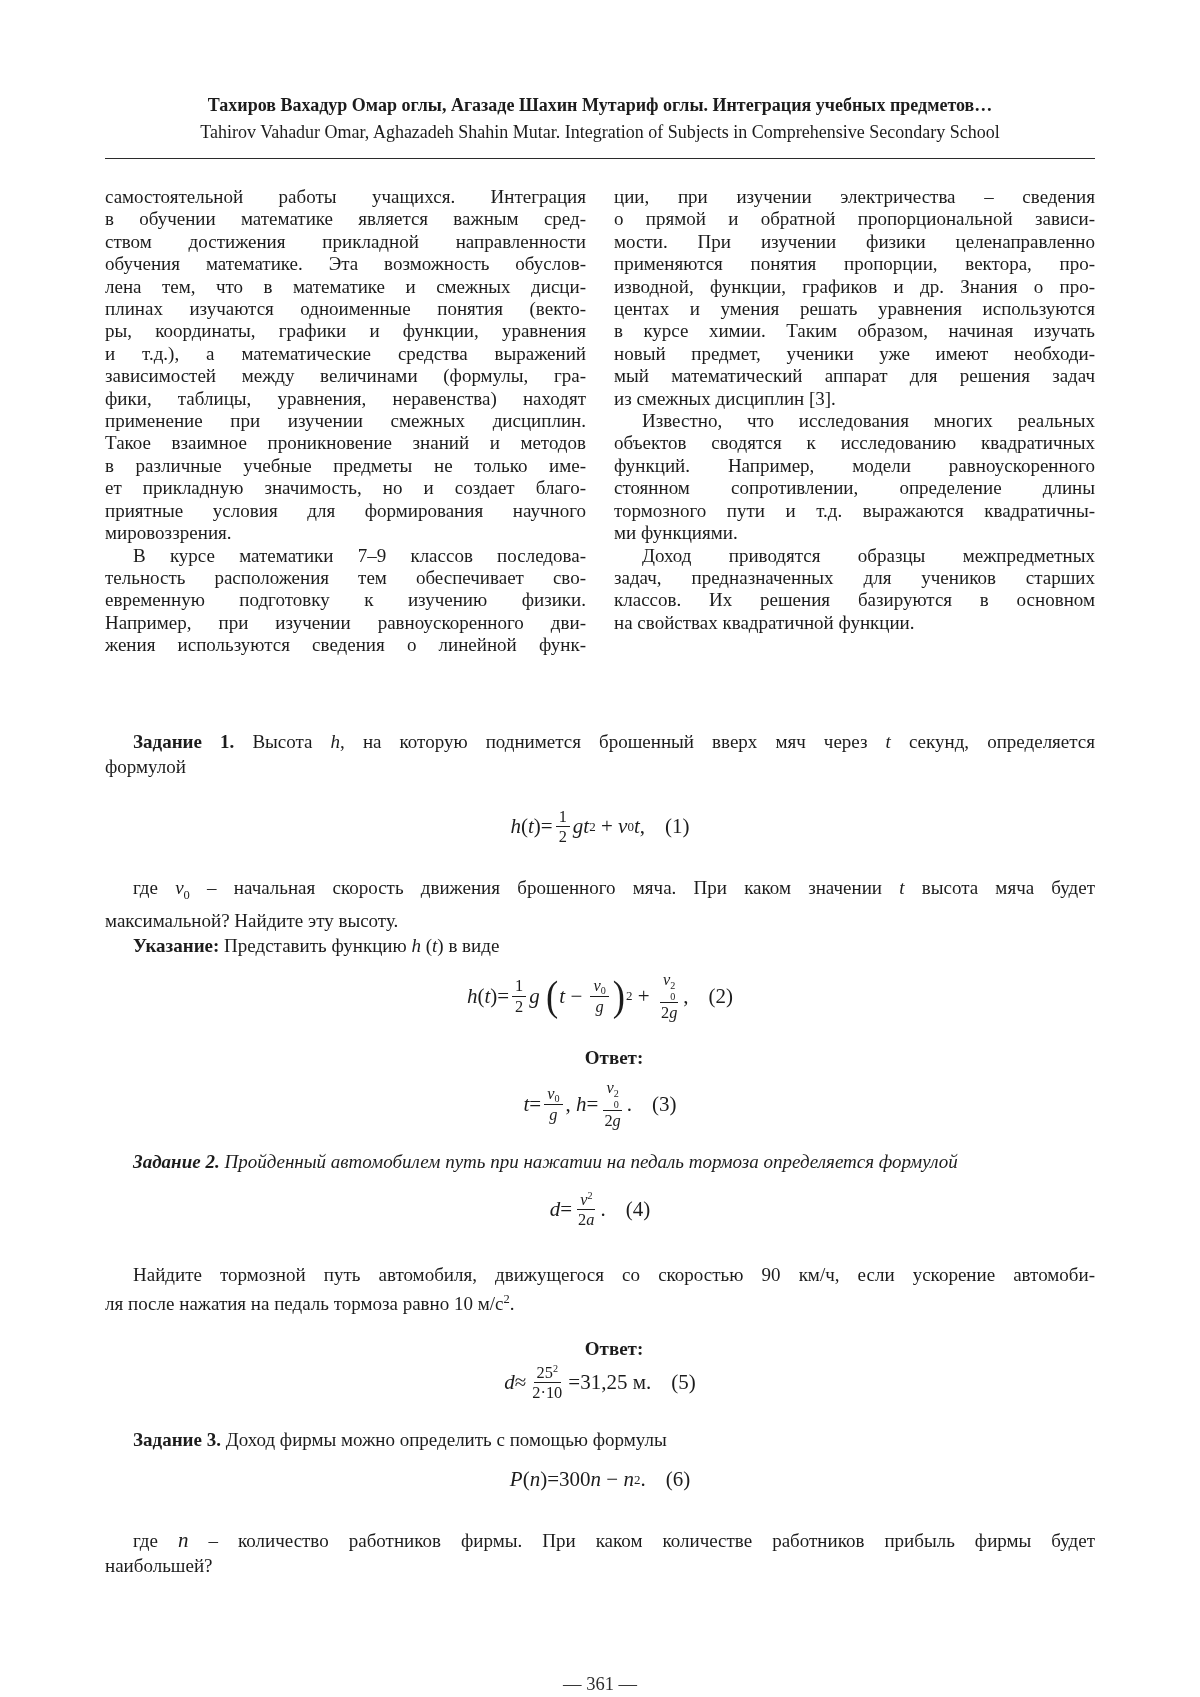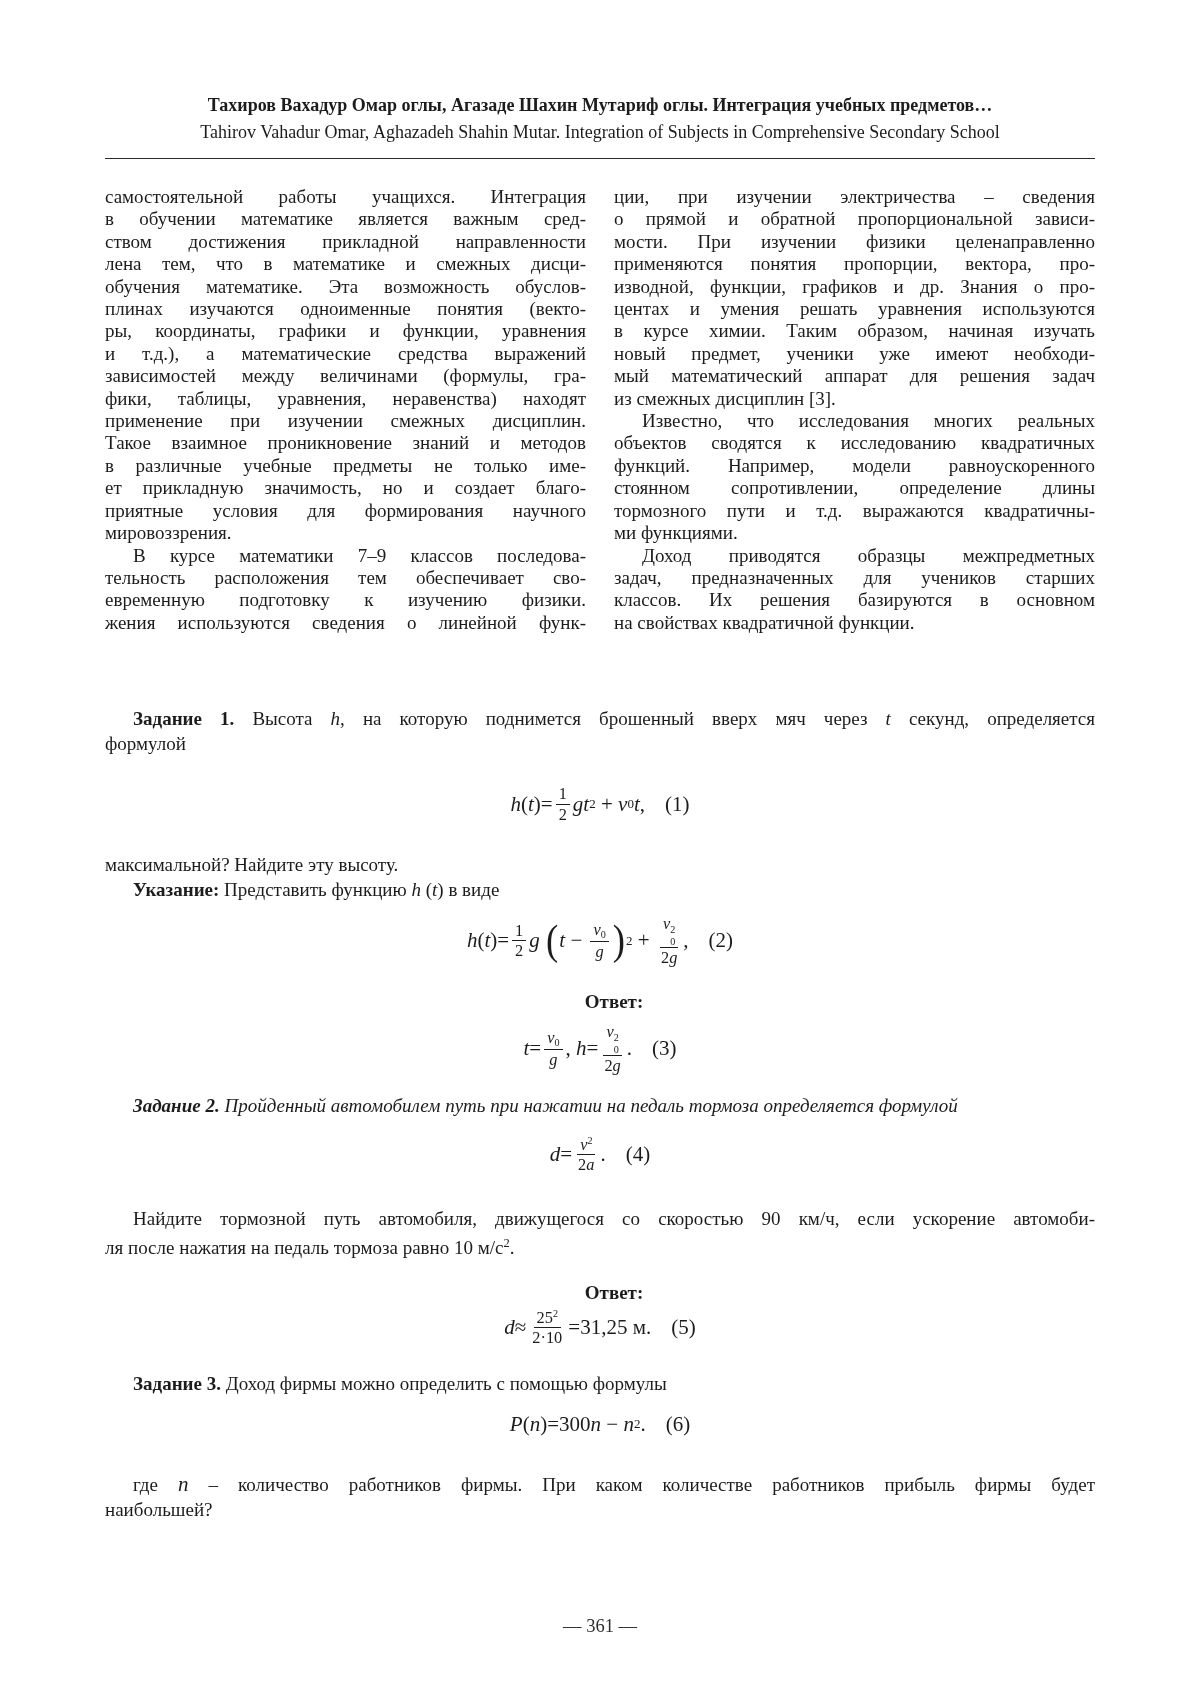--- a/index.html
+++ b/index.html
@@ -74,57 +74,58 @@
   .m-task2 { margin-top: 18px; font-style: italic; }
   .m-f4    { margin-top: 14px; }
   .m-find2 { margin-top: 30px; }
   .m-ans2  { margin-top: 20px; }
   .m-f5    { margin-top: 0; }
   .m-task3 { margin-top: 22px; }
   .m-f6    { margin-top: 6px; }
   .m-where3{ margin-top: 26px; }
 
   .footer {
-    position: absolute; top: 1616px; left: 0; width: 100%;
+    position: absolute; top: 1674px; left: 0; width: 100%;
     text-align: center; font-size: 18.5px; color: #2e2e2e;
   }
 </style>
 </head>
 <body>
 
 <div class="page">
   <div class="content">
 
     <header>
       <div class="title-ru">Тахиров Вахадур Омар оглы, Агазаде Шахин Мутариф оглы. Интеграция учебных предметов…</div>
       <div class="title-en">Tahirov Vahadur Omar, Aghazadeh Shahin Mutar. Integration of Subjects in Comprehensive Secondary School</div>
     </header>
     <hr class="rule">
 
     <div class="cols">
       <div class="col">
           <div class="cline j">самостоятельной работы учащихся. Интеграция</div>
           <div class="cline j">в обучении математике является важным сред-</div>
           <div class="cline j">ством достижения прикладной направленности</div>
+          <div class="cline j">обучения математике. Эта возможность обуслов-</div>
           <div class="cline j">лена тем, что в математике и смежных дисци-</div>
-          <div class="cline j">обучения математике. Эта возможность обуслов-</div>
           <div class="cline j">плинах изучаются одноименные понятия (векто-</div>
           <div class="cline j">ры, координаты, графики и функции, уравнения</div>
           <div class="cline j">и т.д.), а математические средства выражений</div>
           <div class="cline j">зависимостей между величинами (формулы, гра-</div>
           <div class="cline j">фики, таблицы, уравнения, неравенства) находят</div>
           <div class="cline j">применение при изучении смежных дисциплин.</div>
           <div class="cline j">Такое взаимное проникновение знаний и методов</div>
           <div class="cline j">в различные учебные предметы не только име-</div>
           <div class="cline j">ет прикладную значимость, но и создает благо-</div>
           <div class="cline j">приятные условия для формирования научного</div>
           <div class="cline">мировоззрения.</div>
           <div class="cline j ind">В курсе математики 7–9 классов последова-</div>
           <div class="cline j">тельность расположения тем обеспечивает сво-</div>
           <div class="cline j">евременную подготовку к изучению физики.</div>
+          <div class="cline j">Например, при изучении равноускоренного дви-</div>
           <div class="cline j">жения используются сведения о линейной функ-</div>
         </div>
       <div class="col">
           <div class="cline j">ции, при изучении электричества – сведения</div>
           <div class="cline j">о прямой и обратной пропорциональной зависи-</div>
           <div class="cline j">мости. При изучении физики целенаправленно</div>
           <div class="cline j">применяются понятия пропорции, вектора, про-</div>
           <div class="cline j">изводной, функции, графиков и др. Знания о про-</div>
           <div class="cline j">центах и умения решать уравнения используются</div>
           <div class="cline j">в курсе химии. Таким образом, начиная изучать</div>
@@ -147,20 +148,21 @@
     <div class="task-par m-task1">
         <div class="tline j ind"><span class="sg-b">Задание 1.</span><span class="sg-r"> Высота </span><span class="sg-i">h</span><span class="sg-r">, на которую поднимется брошенный вверх мяч через </span><span class="sg-i">t</span><span class="sg-r"> секунд, определяется</span></div>
         <div class="tline"><span class="sg-r">формулой</span></div>
       </div>
     <div class="formula-block m-f1">
         <span class="f-body"><span class="t-i">h</span><span class="t-p">(</span><span class="t-i">t</span><span class="t-p">)=</span><span class="frac"><span class="fnum"><span class="t-p">1</span></span><span class="fden"><span class="t-p">2</span></span></span><span class="t-i">g</span><span class="t-i">t</span><span class="t-sup">2</span><span class="t-p"> + </span><span class="t-i">v</span><span class="t-sub">0</span><span class="t-i">t</span><span class="t-p">,</span></span>
         <span class="f-tag">(1)</span>
       </div>
 
     <div class="task-par m-where1">
+        <div class="tline j ind"><span class="sg-r">где </span><span class="sg-i">v</span><span class="sg-sub">0</span><span class="sg-r"> – начальная скорость движения брошенного мяча. При каком значении </span><span class="sg-i">t</span><span class="sg-r"> высота мяча будет</span></div>
         <div class="tline"><span class="sg-r">максимальной? Найдите эту высоту.</span></div>
       </div>
     <div class="task-par">
         <div class="tline ind"><span class="sg-b">Указание:</span><span class="sg-r"> Представить функцию </span><span class="sg-i">h</span><span class="sg-r"> (</span><span class="sg-i">t</span><span class="sg-r">) в виде</span></div>
       </div>
     <div class="formula-block m-f2">
         <span class="f-body"><span class="t-i">h</span><span class="t-p">(</span><span class="t-i">t</span><span class="t-p">)=</span><span class="frac"><span class="fnum"><span class="t-p">1</span></span><span class="fden"><span class="t-p">2</span></span></span><span class="t-i">g</span><span class="t-p"> </span><span class="bigp">(</span><span class="t-i">t</span><span class="t-p"> − </span><span class="frac"><span class="fnum"><span class="t-i">v</span><span class="t-sub">0</span></span><span class="fden"><span class="t-i">g</span></span></span><span class="bigp">)</span><span class="psup">2</span><span class="t-p"> + </span><span class="frac"><span class="fnum"><span class="t-i">v</span><span class="ssw"><span>2</span><span>0</span></span></span><span class="fden"><span class="t-p">2</span><span class="t-i">g</span></span></span><span class="t-p">,</span></span>
         <span class="f-tag">(2)</span>
       </div>
 

